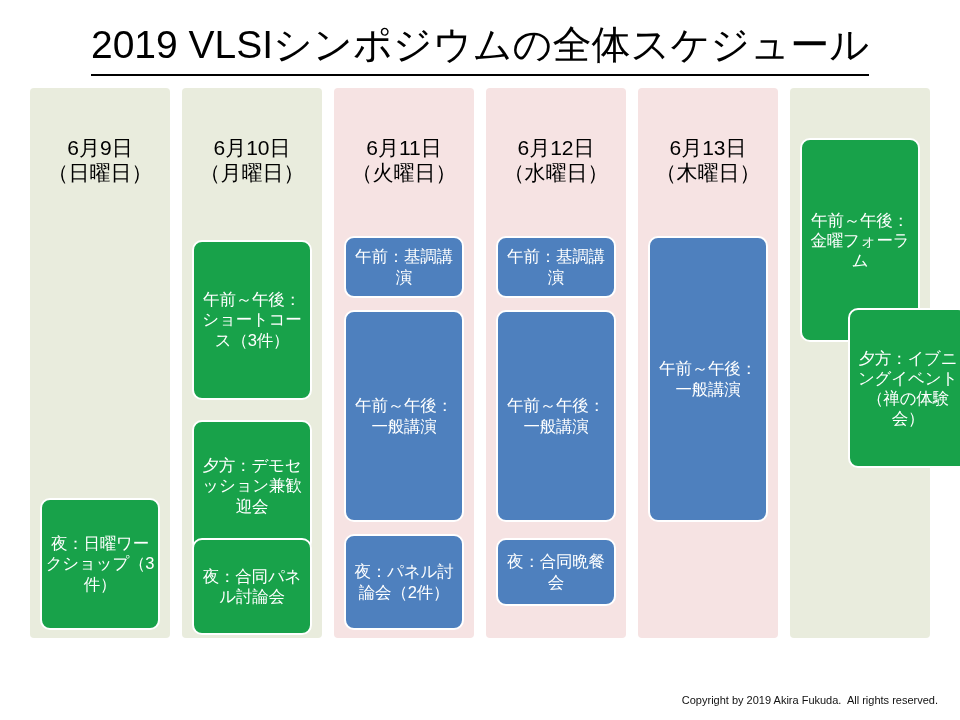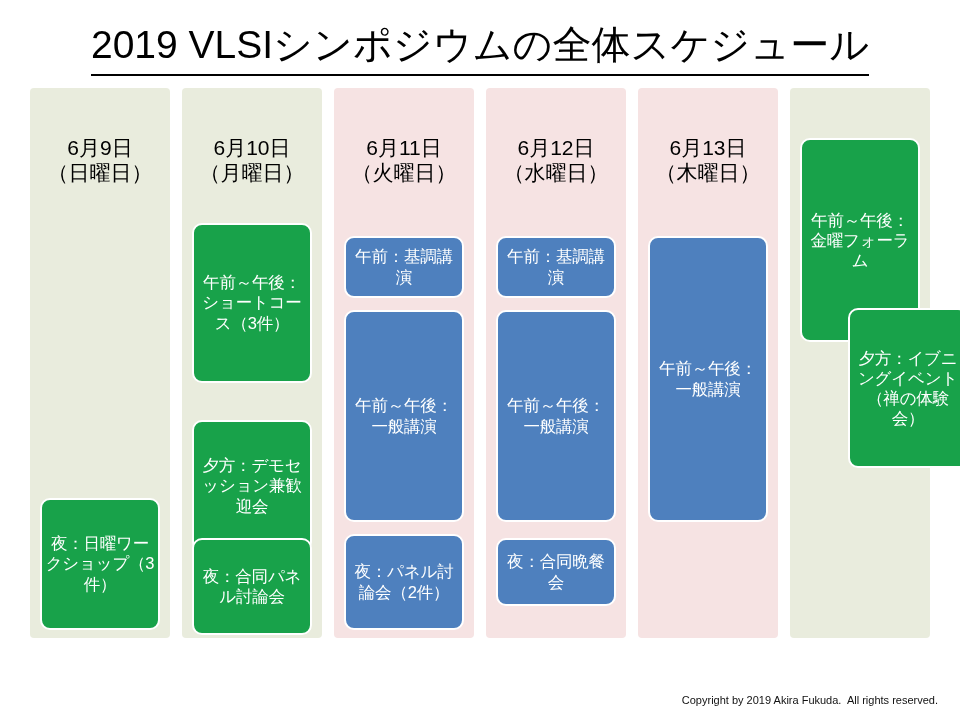--- a/index.html
+++ b/index.html
@@ -134,21 +134,21 @@
           <span class="etext">夜：日曜ワークショップ（3件）</span>
         </div>
       </div>
     </div>
     <div class="day-column tint-green">
       <div class="day-header">
         <span class="date-line">6月10日</span>
         <span class="dow-line">（月曜日）</span>
       </div>
       <div class="events">
-        <div class="event-box green" style="top: 37px; height: 160px;">
+        <div class="event-box green" style="top: 54px; height: 160px;">
           <span class="etext">午前～午後：ショートコース（3件）</span>
         </div>
         <div class="event-box green" style="top: 234px; height: 132px;">
           <span class="etext">夕方：デモセッション兼歓迎会</span>
         </div>
         <div class="event-box green" style="top: 352px; height: 97px;">
           <span class="etext">夜：合同パネル討論会</span>
         </div>
       </div>
     </div>

